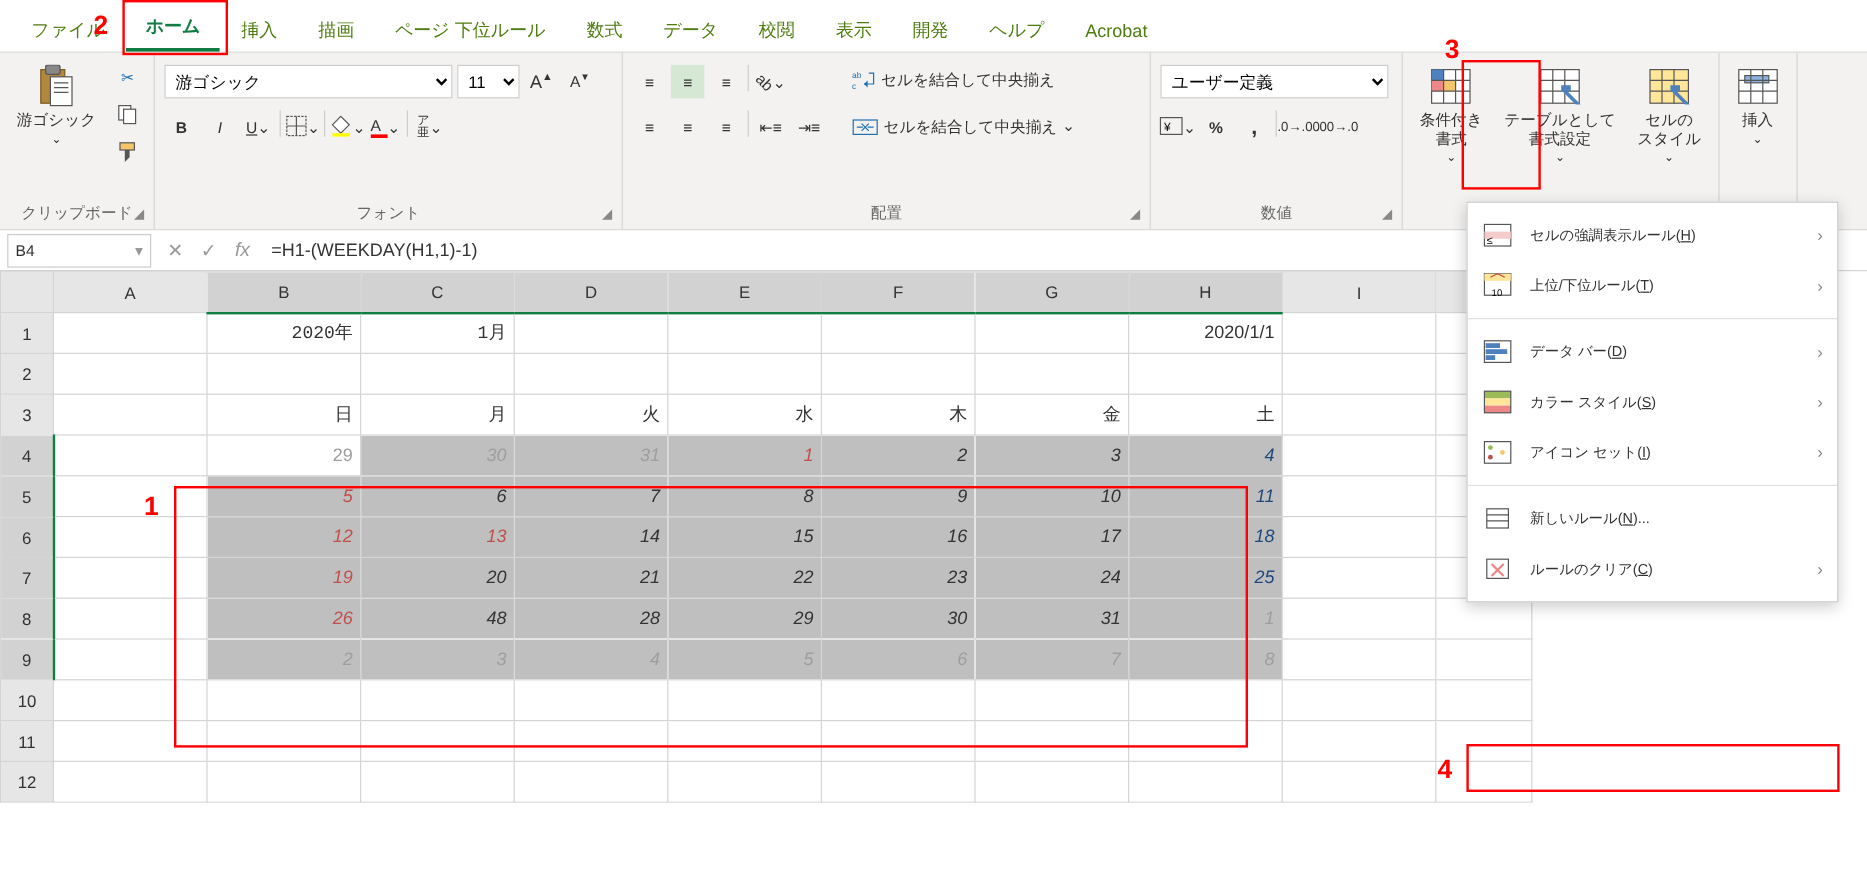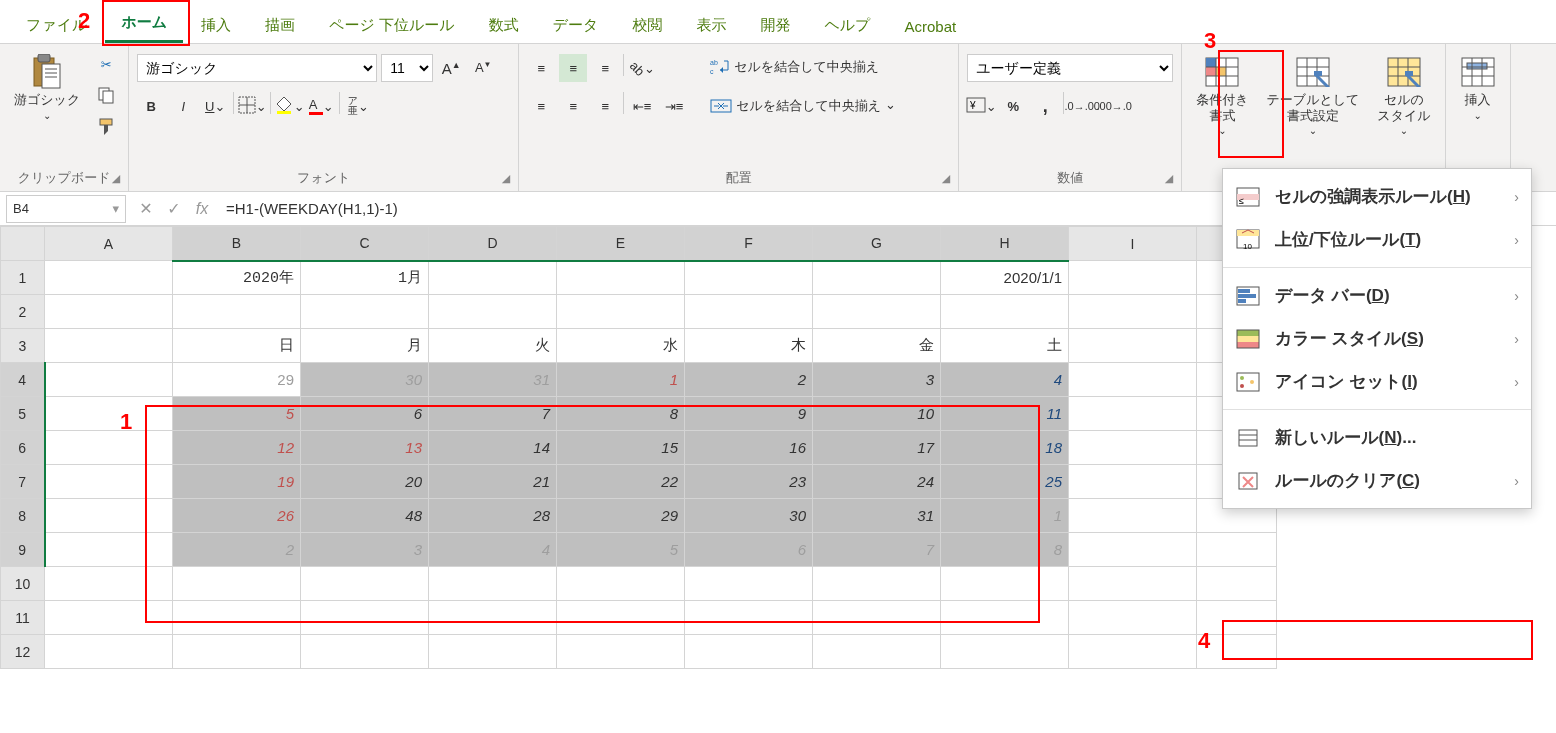--- a/index.html
+++ b/index.html
@@ -50,21 +50,21 @@
 .sel-bg { background: #bfbfbf; font-style: italic; }
 
 
 .redbox { position: absolute; border: 2px solid red; pointer-events: none; z-index: 50; }
 .rednum { position: absolute; color: red; font-weight: bold; font-size: 22px; z-index: 51; pointer-events: none; }
 
 
 .menu { position: absolute; background: #fff; border: 1px solid #c8c8c8; box-shadow: 0 4px 12px rgba(0,0,0,.2); width: 310px; z-index: 40; padding: 6px 0; }
 .menu-item { display: flex; align-items: center; padding: 10px 12px; gap: 14px; cursor: pointer; white-space: nowrap; }
 .menu-item .mic { width: 26px; height: 22px; display: flex; align-items: center; justify-content: center; }
-.menu-item .mlbl { flex: 1; font-size: 17px; font-weight: bold; }
+.menu-item .mlbl { flex: 1; font-size: 12px; }
 .menu-item .chev { color: #888; font-size: 14px; }
 .menu-sep { height: 1px; background: #e0e0e0; margin: 6px 0; }
 .underline-char { text-decoration: underline; }
 
 </style>
 </head>
 <body>
 
 <div class="tabs">
   <div class="tab">ファイル</div>
@@ -216,21 +216,21 @@
               </svg></span>
           <span>セルを結合して中央揃え</span> ⌄
         </div>
       </div>
     </div>
     <div class="group-label"><span>配置</span><span class="dlg">◢</span></div>
   </div>
 
   <div class="group" style="min-width:210px;">
     <div class="group-body" style="flex-direction:column;gap:10px;padding-top:4px;">
-      <select class="combo" style="width:206px;"><option>ユーザー定義</option></select>
+      <select class="combo" style="width:190px;"><option>ユーザー定義</option></select>
       <div class="row">
         <div class="sm-btn"><span><svg width="20" height="16">
                 <rect x="1" y="1" width="18" height="14" fill="none" stroke="#555"></rect>
                 <text x="4" y="12" font-size="10">¥</text>
               </svg></span>⌄</div>
         <div class="sm-btn">
             <b>%</b>
           </div>
         <div class="sm-btn">
             <b style="font-size:18px;">,</b>

